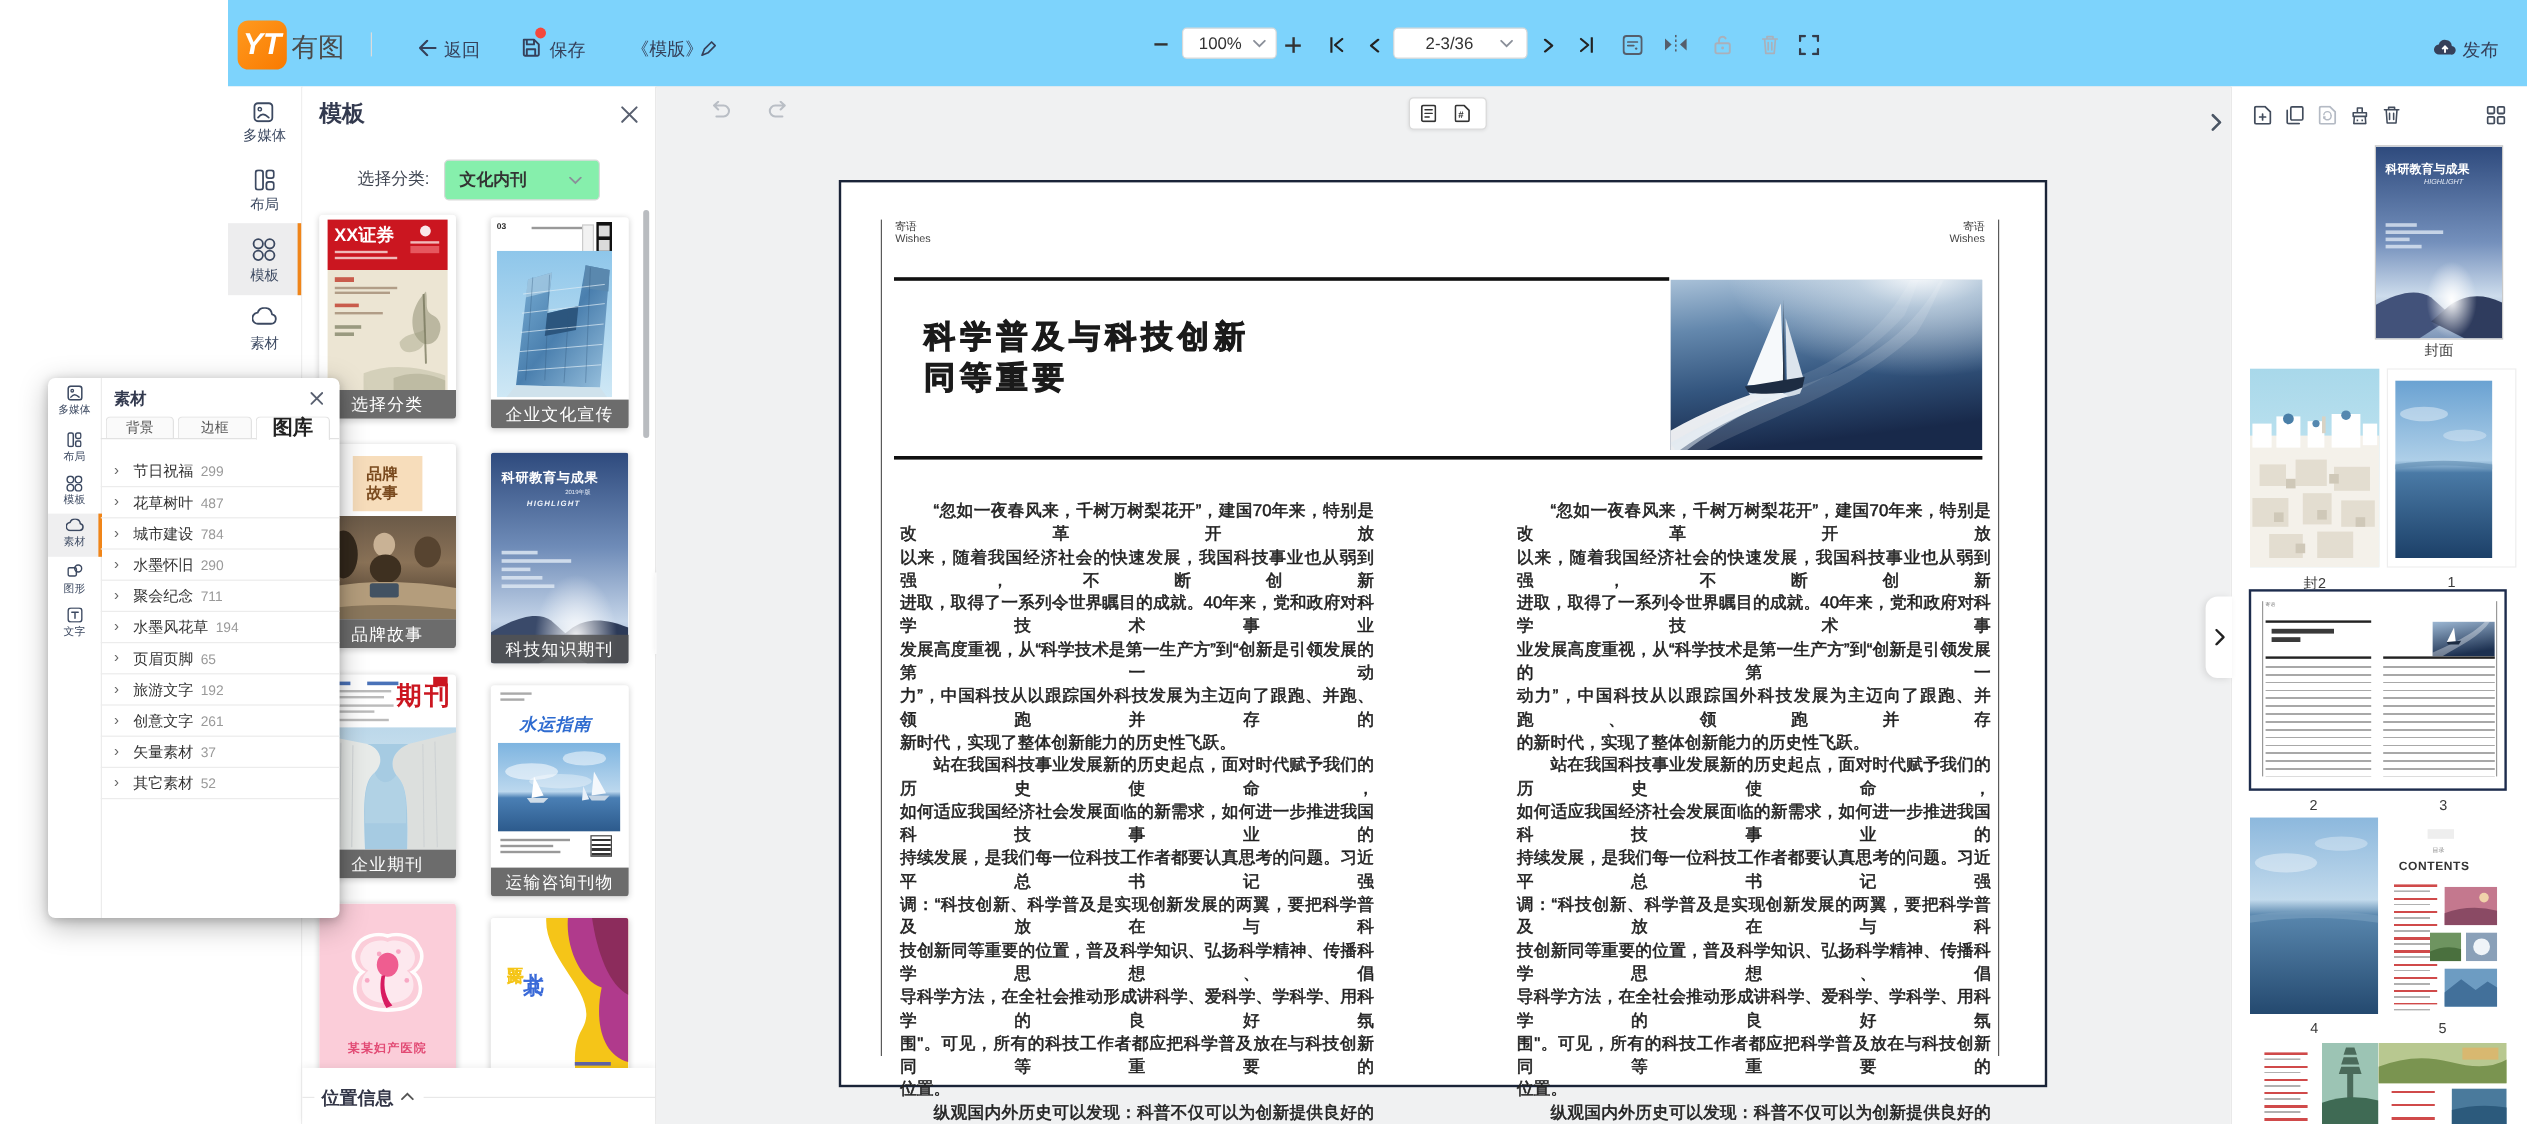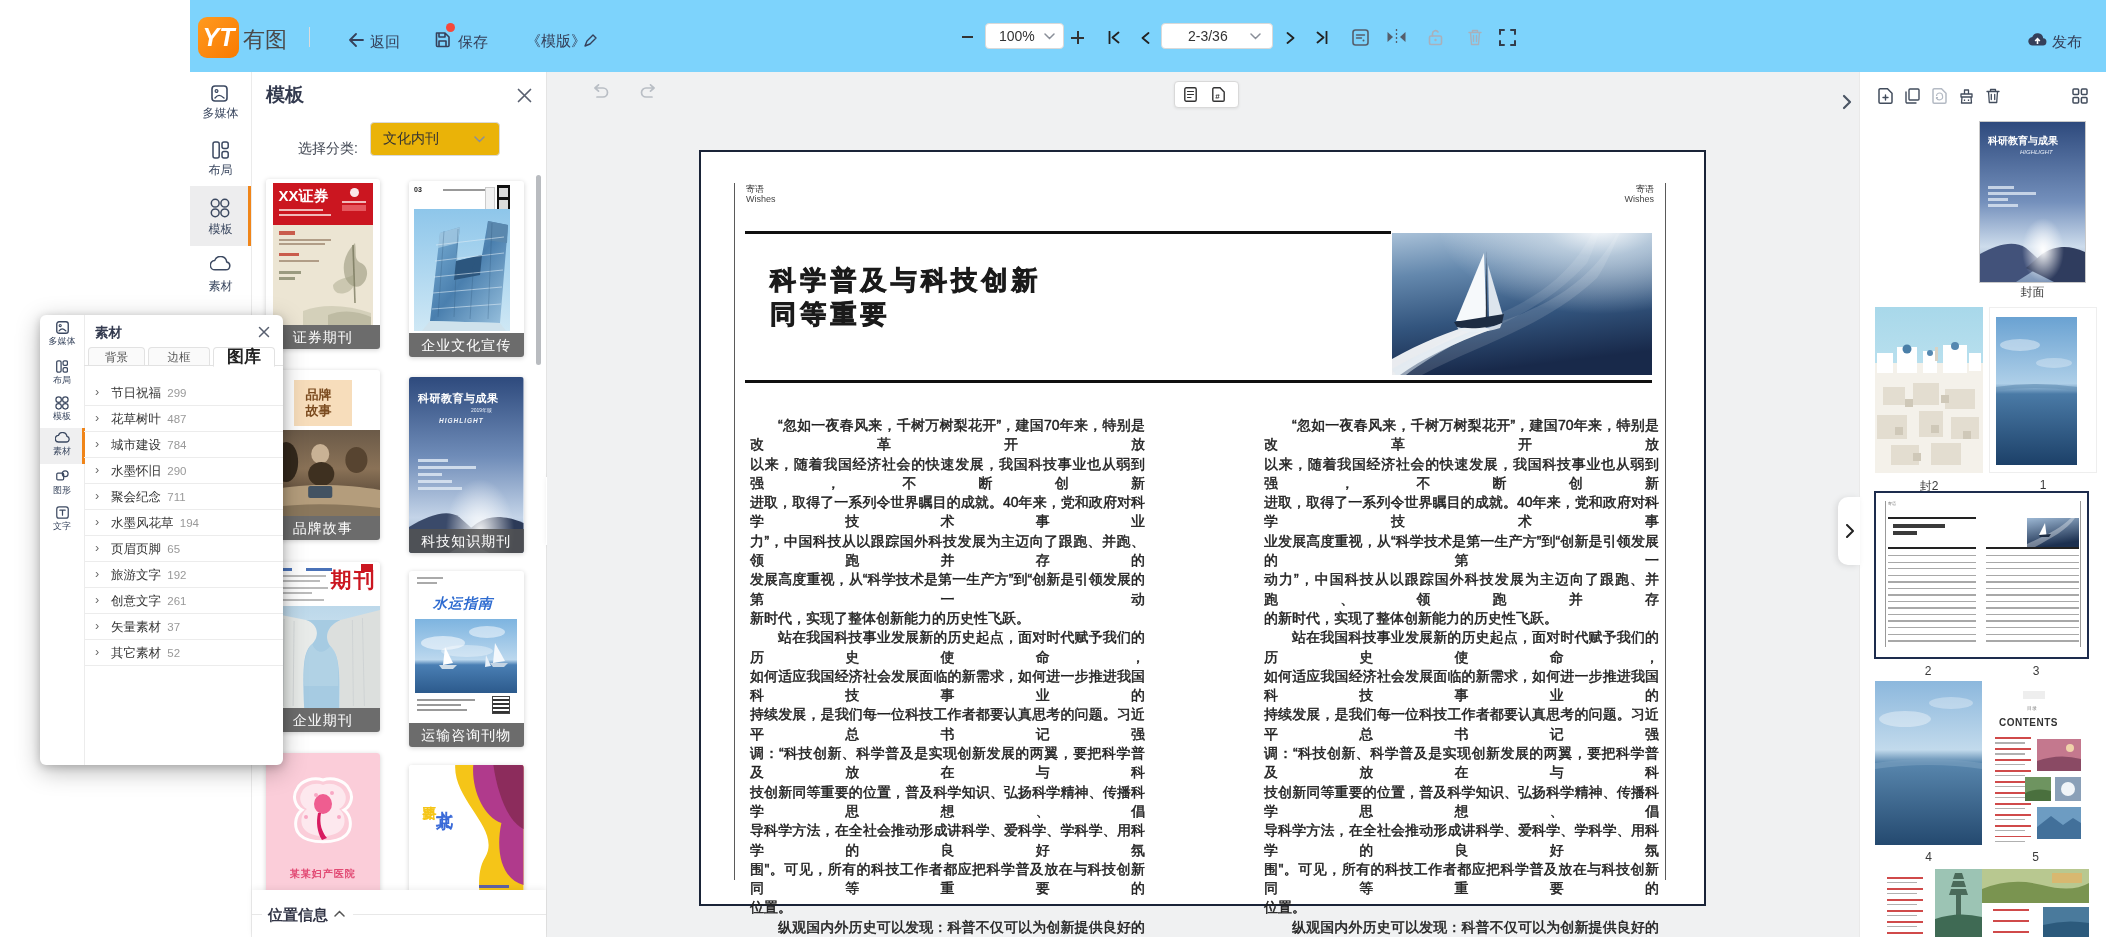--- a/index.html
+++ b/index.html
@@ -124,21 +124,21 @@
     </svg>
   <div class="abs" style="left:0;top:206px;width:61px;text-align:center;font-size:12px;color:#3c4961;">素材</div>
 </div>
 
 <div class="abs" id="lpanel" style="left:252px;top:72px;width:294px;height:865px;background:#fff;border-right:1px solid #e4e4e4;">
   <div class="abs" style="left:14px;top:10px;font-size:19px;font-weight:bold;color:#333a4f;">模板</div>
   <svg class="abs" style="left:265px;top:16px" width="15" height="15" viewBox="0 0 15 15">
       <path d="M1.5 1.5 L13.5 13.5 M13.5 1.5 L1.5 13.5" stroke="#596070" stroke-width="1.7" stroke-linecap="round"></path>
     </svg>
   <div class="abs" style="left:46px;top:68px;font-size:14px;color:#404652;">选择分类:</div>
-  <div class="abs" style="left:118px;top:50px;width:128px;height:32px;border:1px solid #d9d9d9;border-radius:4px;background:#eab308;">
+  <div class="abs" style="left:118px;top:61px;width:128px;height:32px;border:1px solid #d9d9d9;border-radius:4px;background:#86efac;font-weight:bold;">
     <div class="abs" style="left:12px;top:7px;font-size:14px;color:#333;">文化内刊</div>
     <svg class="abs" style="left:103px;top:13px" width="11" height="7" viewBox="0 0 11 7">
         <path d="M1 1 L5.5 5.5 L10 1" stroke="#8a8f99" stroke-width="1.5" fill="none" stroke-linecap="round"></path>
       </svg>
   </div>
   <div id="covers">
 
   <div class="card" style="left:13.5px;top:107px;height:170px;">
     <div class="abs" style="left:7px;top:4px;width:100px;height:42px;background:#cb1620;"></div>
     <div class="abs" style="left:13px;top:8px;color:#fff;font-weight:bold;font-size:15px;">XX证券</div>
@@ -155,21 +155,21 @@
           <path d="M30 86 C50 78 75 80 98 88 L98 100 L30 100 Z" fill="#a8a88c" opacity=".35"></path>
           <path d="M55 90 C70 84 85 86 98 92 L98 100 L55 100 Z" fill="#8a8a6e" opacity=".3"></path>
         </svg>
     <div class="abs" style="left:13px;top:52px;width:16px;height:4px;background:#c0392b;opacity:.8"></div>
     <div class="abs" style="left:13px;top:60px;width:52px;height:2px;background:#8a6c55;opacity:.6"></div>
     <div class="abs" style="left:13px;top:64px;width:46px;height:2px;background:#8a6c55;opacity:.6"></div>
     <div class="abs" style="left:13px;top:74px;width:20px;height:3px;background:#c0392b;opacity:.8"></div>
     <div class="abs" style="left:13px;top:81px;width:40px;height:2px;background:#8a6c55;opacity:.6"></div>
     <div class="abs" style="left:13px;top:92px;width:22px;height:3px;background:#9a9a80;"></div>
     <div class="abs" style="left:13px;top:98px;width:16px;height:3px;background:#9a9a80;"></div>
-    <div class="clabel">证券期刊</div>
+    <div class="clabel">选择分类</div>
   </div>
 
   <div class="card" style="left:157px;top:109px;height:176px;">
     <div class="abs" style="left:5px;top:5px;font-size:7px;font-weight:bold;color:#222;">03</div>
     <div class="abs" style="left:34px;top:8px;width:46px;height:1.5px;background:#999;"></div>
     <div class="abs" style="left:88px;top:4px;width:13px;height:40px;background:#111;"></div>
     <div class="abs" style="left:90px;top:7px;width:9px;height:9px;background:#fff;opacity:.85"></div>
     <div class="abs" style="left:90px;top:19px;width:9px;height:9px;background:#fff;opacity:.85"></div>
     <div class="abs" style="left:90px;top:31px;width:9px;height:9px;background:#fff;opacity:.85"></div>
     <div class="abs" style="left:76px;top:6px;width:8px;height:34px;background:#f2f2f2;border:0.5px solid #ccc;"></div>
@@ -435,22 +435,22 @@
     <path d="M96 32 L97 87 L111 83 Z" fill="#dde5ed"></path>
     <path d="M94.5 16 L95.3 90 L93.7 90 Z" fill="#2a3442"></path>
     <path d="M62 89 L112 81 L110 90 C96 96 76 96 65 94 Z" fill="#1d2c42"></path>
     <path d="M65 94 C80 98 98 96 110 90 L108 95 C94 100 78 100 67 97 Z" fill="#e8eef5" opacity="0.85"></path>
   </svg>
 
   <div class="abs col" id="colL" style="left:49px;top:264px;width:395px;">
     <div class="ind">“忽如一夜春风来，千树万树梨花开”，建国70年来，特别是改革开放</div>
     <div>以来，随着我国经济社会的快速发展，我国科技事业也从弱到强，不断创新</div>
     <div>进取，取得了一系列令世界瞩目的成就。40年来，党和政府对科学技术事业</div>
+    <div>发展高度重视，从“科学技术是第一生产方”到“创新是引领发展的第一动</div>
     <div>力”，中国科技从以跟踪国外科技发展为主迈向了跟跑、并跑、领跑并存的</div>
-    <div>发展高度重视，从“科学技术是第一生产方”到“创新是引领发展的第一动</div>
     <div class="last">新时代，实现了整体创新能力的历史性飞跃。</div>
     <div class="ind">站在我国科技事业发展新的历史起点，面对时代赋予我们的历史使命，</div>
     <div>如何适应我国经济社会发展面临的新需求，如何进一步推进我国科技事业的</div>
     <div>持续发展，是我们每一位科技工作者都要认真思考的问题。习近平总书记强</div>
     <div>调：“科技创新、科学普及是实现创新发展的两翼，要把科学普及放在与科</div>
     <div>技创新同等重要的位置，普及科学知识、弘扬科学精神、传播科学思想、倡</div>
     <div>导科学方法，在全社会推动形成讲科学、爱科学、学科学、用科学的良好氛</div>
     <div>围"。可见，所有的科技工作者都应把科学普及放在与科技创新同等重要的</div>
     <div class="last">位置。</div>
     <div class="ind">纵观国内外历史可以发现：科普不仅可以为创新提供良好的氛围和文化</div>

